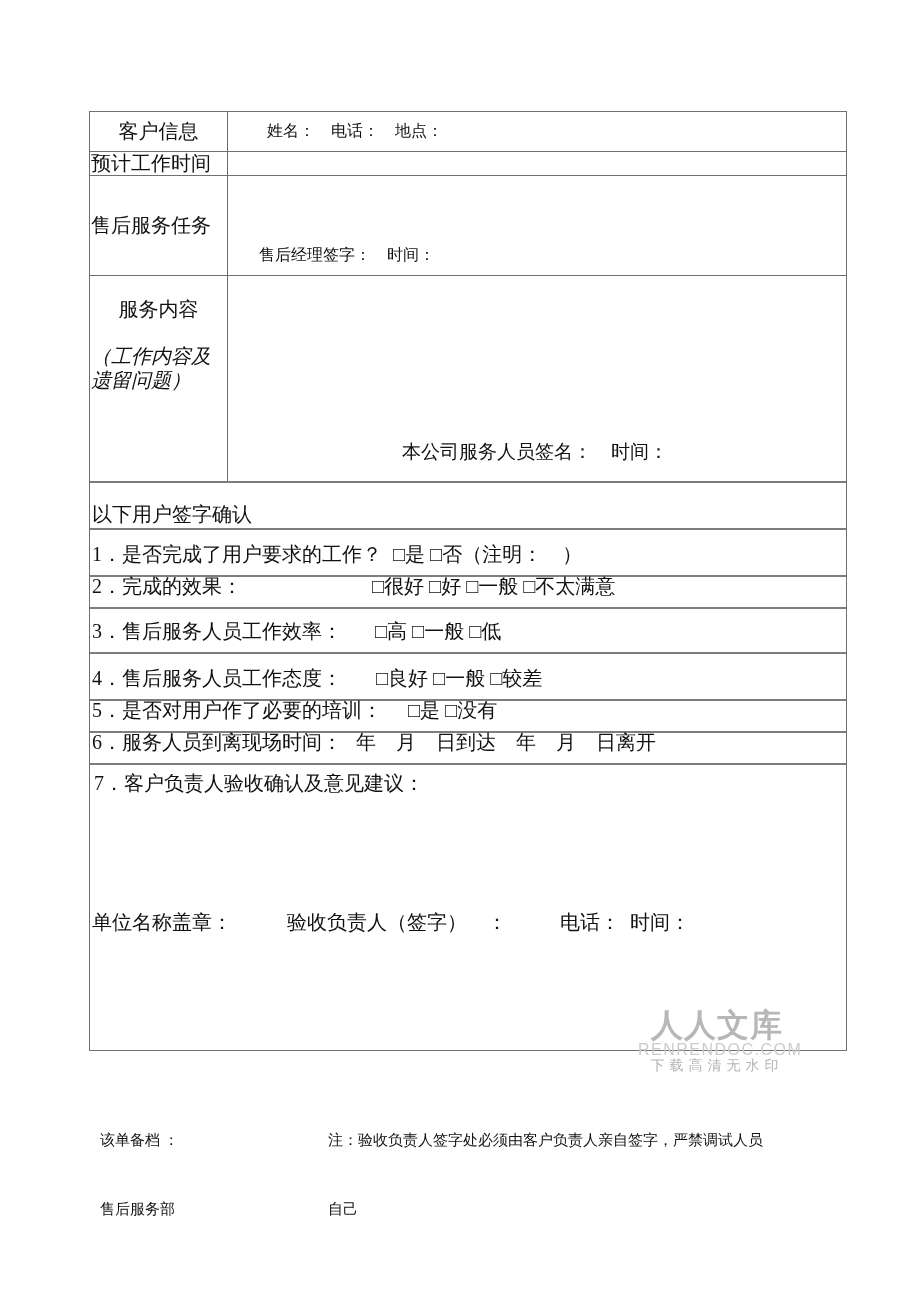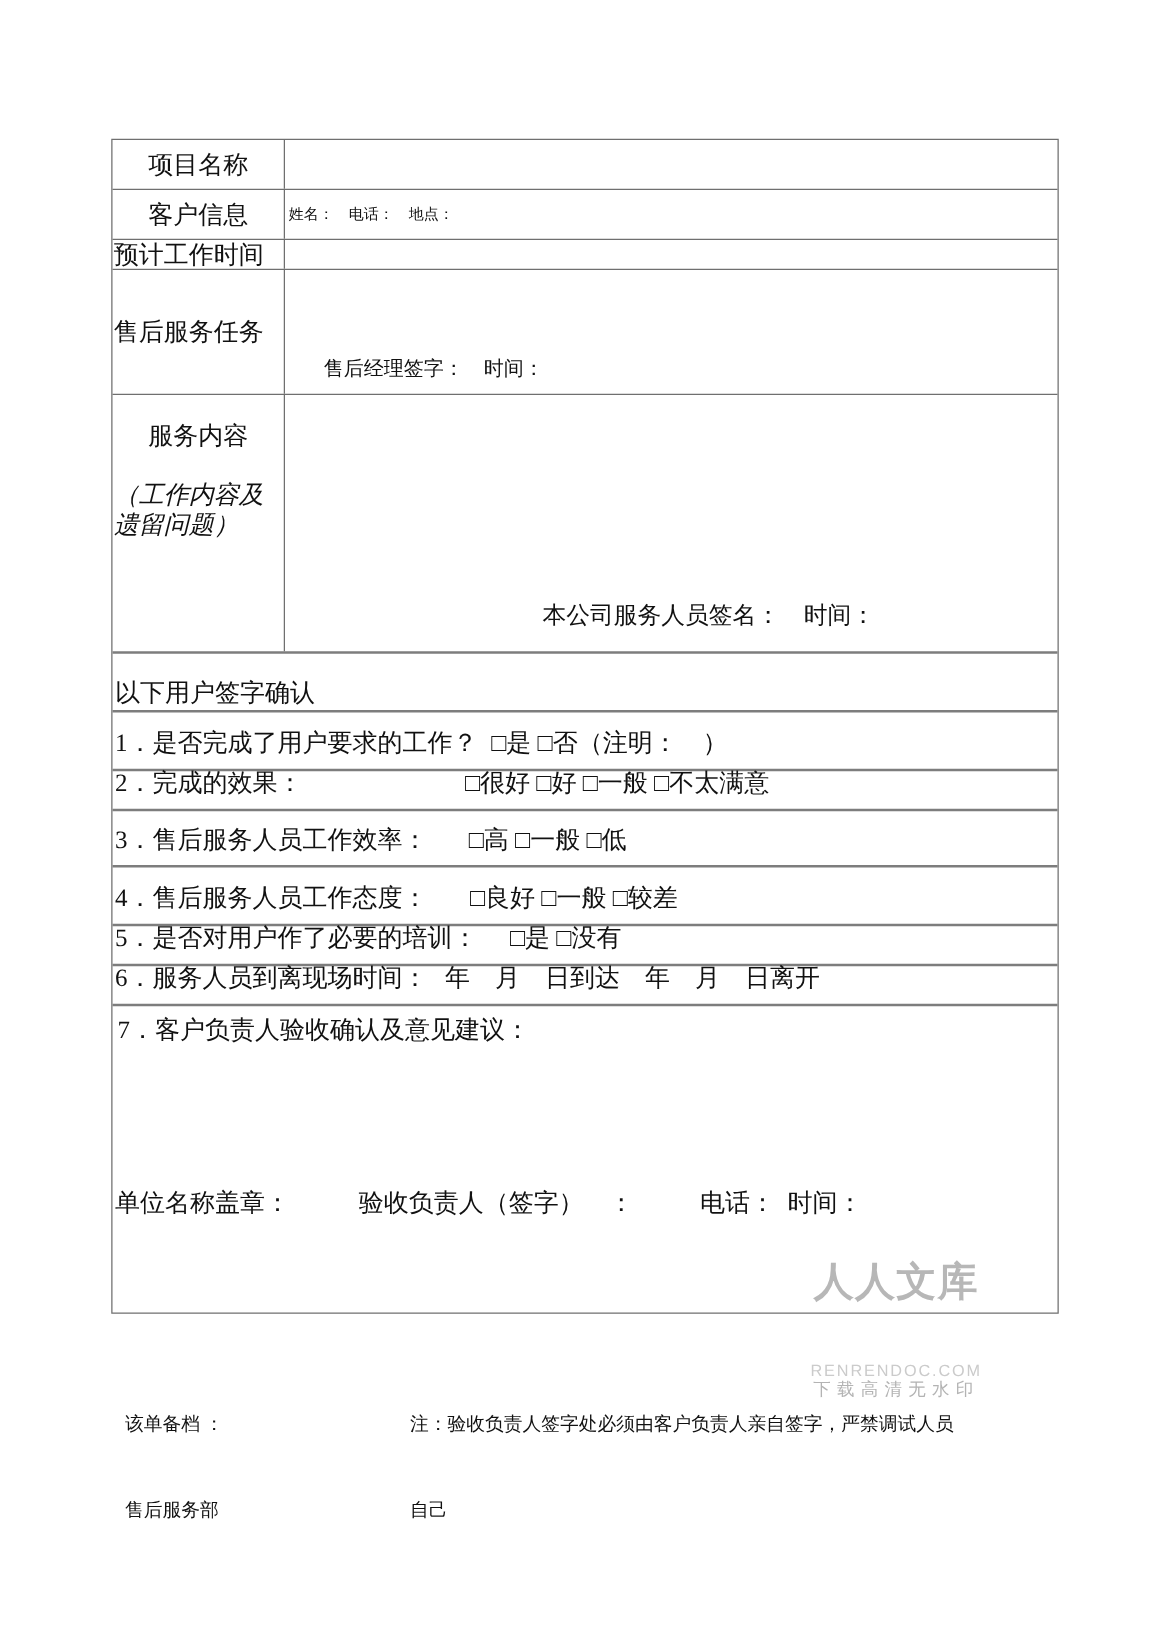--- a/index.html
+++ b/index.html
@@ -3,32 +3,32 @@
 <meta charset="utf-8">
 <style>
   html,body{margin:0;padding:0;background:#ffffff;}
   .page{position:relative;width:920px;height:1303px;background:#ffffff;overflow:hidden;
         font-family:"Liberation Serif","DejaVu Serif",serif;color:#111111;}
 
   
   .form-table{position:absolute;left:89px;top:111px;width:758px;height:940px;
               border:1px solid #6f6f6f;box-sizing:border-box;font-size:20px;}
   .trow{position:relative;display:flex;box-sizing:border-box;border-bottom:1px solid #6f6f6f;}
-  .thick{border-bottom-width:2px;border-bottom-color:#7d7d7d;gap:32px;}
+  .thick{border-bottom-width:2px;border-bottom-color:#7d7d7d;}
   .h40{height:40px}.h100{height:100px}.h24{height:24px}.h207{height:207px}
   .h47{height:47px}.h48{height:32px}.h45{height:45px}
   .h197{height:197px;border-bottom:none}
 
   .lcell{width:138px;border-right:1px solid #6f6f6f;box-sizing:border-box;
          display:flex;flex-direction:column;justify-content:center;}
   .lc-center{align-items:center;}
   .lc-left{align-items:flex-start;padding-left:1px;}
   .vcell{flex:1;position:relative;}
 
-  .cust-val{display:flex;align-items:center;font-size:12px;padding-left:3px;white-space:pre;}
+  .cust-val{display:flex;align-items:center;font-size:16px;padding-left:3px;white-space:pre;margin-left:36px;}
   .sig3{position:absolute;left:31px;bottom:9px;font-size:16px;white-space:pre;}
   .sig5{position:absolute;left:174px;bottom:16px;font-size:19px;white-space:pre;}
 
   .svc{justify-content:flex-start;padding-top:20px;}
   .svc-title{width:100%;text-align:center;line-height:26px;}
   .svc-gap{height:22px;}
   .svc-note{width:100%;padding-left:1px;line-height:24px;box-sizing:border-box;font-style:italic;}
 
   .full{padding-left:2px;position:relative;}
   .sect{display:flex;align-items:center;padding-bottom:7px;}
@@ -37,39 +37,35 @@
   .opts{position:absolute;bottom:7px;white-space:pre;}
   .o1{left:303px}.o2{left:282px}.o3{left:285px}.o4{left:286px}.o5{left:318px}.o6{left:266px}
 
   .q7{padding:5px 0 0 2px;}
   .accept span{position:absolute;bottom:26px;white-space:pre;}
   .ac-stamp{left:2px}.ac-acceptor{left:197px}.ac-phone{left:470px}.ac-time{left:540px}
 
   
   .watermark{position:absolute;left:638px;top:1008px;width:158px;text-align:center;z-index:5;}
   .wm-brand{font-size:32px;font-weight:bold;color:#b7b7b7;letter-spacing:1px;line-height:34px;white-space:nowrap;}
-  .wm-domain{font-family:"Liberation Sans","DejaVu Sans",sans-serif;font-size:13px;color:#cbcbcb;
-             letter-spacing:1.5px;line-height:15px;white-space:nowrap;margin-top:47px;}
+  .wm-domain{font-family:"Liberation Sans","DejaVu Sans",sans-serif;font-size:16px;color:#cbcbcb;
+             letter-spacing:1.5px;line-height:15px;white-space:nowrap;}
   .wm-tagline{font-size:14px;color:#b3b3b3;letter-spacing:5px;line-height:16px;margin-top:1px;white-space:nowrap;}
 
   
   .foot-left{position:absolute;left:100px;top:1083px;font-size:15px;line-height:23px;white-space:pre;}
   .foot-note{position:absolute;left:328px;top:1083px;font-size:15px;line-height:23px;white-space:pre;}
 </style>
 </head>
 <body>
 
 <div class="page">
 
   <div class="form-table">
 
-    <div class="trow h40">
-      <div class="lcell lc-center">项目名称</div>
-      <div class="vcell"></div>
-    </div>
 
     <div class="trow h40">
       <div class="lcell lc-center">客户信息</div>
       <div class="vcell cust-val">姓名：　电话：　地点：</div>
     </div>
 
     <div class="trow h24">
       <div class="lcell lc-left">预计工作时间</div>
       <div class="vcell"></div>
     </div>

